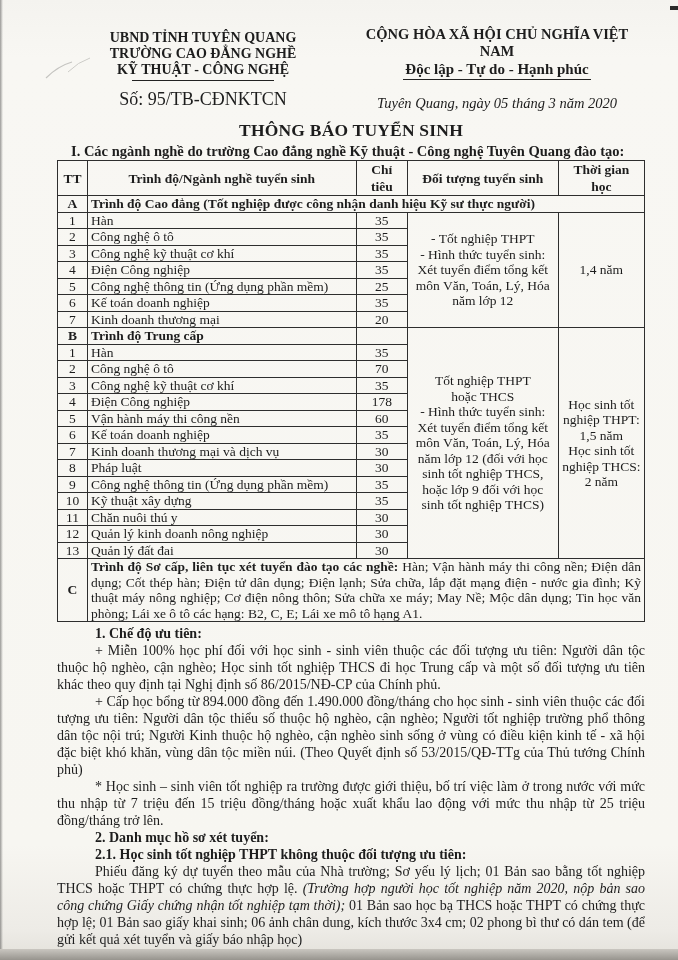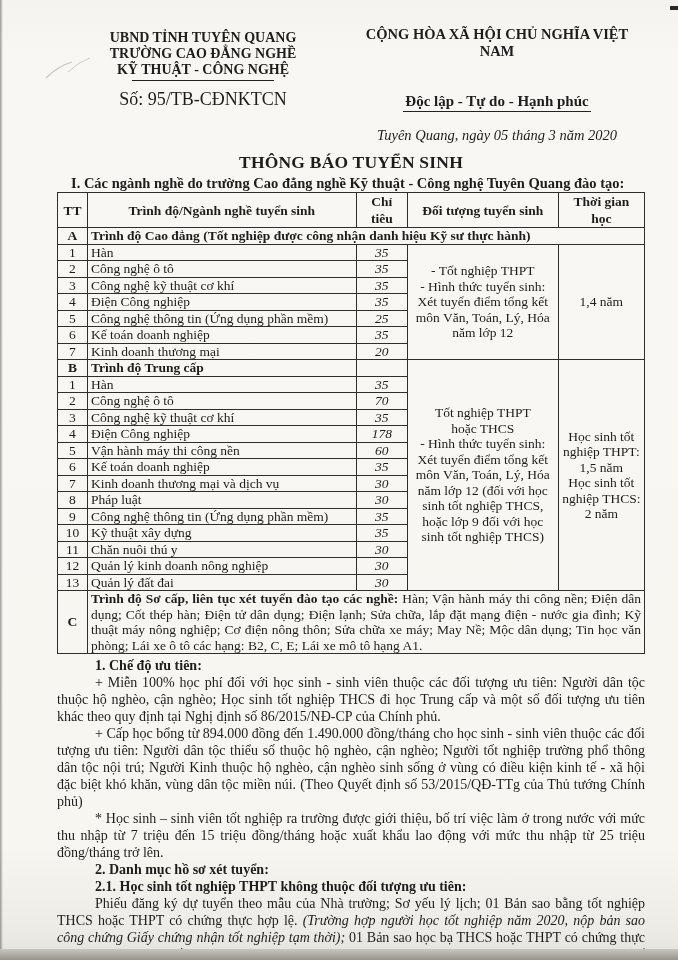--- a/index.html
+++ b/index.html
@@ -23,36 +23,36 @@
   .corner-mark{position:absolute;right:0;top:6px;width:8px;height:4px;background:#2a2a2a;}
   .pencil{position:absolute;left:38px;top:48px;opacity:.55;}
 
   .header{display:flex;margin-bottom:4px;}
   .header-left{width:292px;text-align:center;padding-top:4px;}
   .header-right{flex:1;text-align:center;}
   .org-line{font-weight:bold;font-size:14px;line-height:16px;}
   .org-underline{width:142px;border-bottom:1.5px solid #222;margin:2px auto 0;}
   .doc-number{font-size:18px;line-height:16px;margin-top:10px;}
   .motto-1{font-weight:bold;font-size:14.5px;line-height:17px;}
-  .motto-2{display:inline-block;font-weight:bold;font-size:15px;line-height:18px;border-bottom:1.5px solid #222;padding:0 2px 1px;margin-top:32px;}
+  .motto-2{display:inline-block;font-weight:bold;font-size:15px;line-height:18px;border-bottom:1.5px solid #222;padding:0 2px 1px;}
   .date-line{font-style:italic;font-size:14.5px;margin-top:15px;}
 
   .doc-title{text-align:center;font-weight:bold;font-size:17.5px;line-height:20px;margin:8px 0 3px;letter-spacing:.2px;}
   .sec-i{font-weight:bold;font-size:14.5px;line-height:16px;margin:0 0 1px 14px;}
 
   table.adm{border-collapse:collapse;width:100%;table-layout:fixed;}
   table.adm col.c-tt{width:5.1%;}
   table.adm col.c-name{width:45.8%;}
   table.adm col.c-quota{width:8.7%;}
   table.adm col.c-target{width:25.7%;}
   table.adm col.c-dur{width:14.7%;}
   table.adm th,table.adm td{border:1px solid #2e2e2e;padding:0 3px;font-size:13.5px;line-height:15.5px;vertical-align:middle;}
   table.adm th{font-weight:bold;text-align:center;line-height:17px;}
   td.tt{text-align:center;}
-  td.quota{text-align:center;font-style:italic;}
+  td.quota{text-align:center;}
   td.sec-code{text-align:center;font-weight:bold;font-size:14px;}
   td.sec-title{font-weight:bold;font-size:14px;}
   td.target,td.dur{text-align:center;white-space:pre-line;line-height:16.5px;font-size:13.8px;}
   td.c-body{text-align:justify;line-height:15.8px;padding:1px 5px;}
   td.c-code{text-align:center;font-weight:bold;font-size:14px;vertical-align:top;padding-top:2px;}
   .bold{font-weight:bold;}
 
   .body-text{margin-top:3px;}
   .body-text p{margin:0;font-size:14px;line-height:17px;text-align:justify;text-indent:38px;}
   .body-text p.hd{font-weight:bold;text-align:left;}
@@ -99,21 +99,21 @@
       <tr>
         <th>TT</th>
         <th>Trình độ/Ngành nghề tuyển sinh</th>
         <th>Chỉ tiêu</th>
         <th>Đối tượng tuyển sinh</th>
         <th>Thời gian học</th>
       </tr>
 
       <tr>
         <td class="sec-code">A</td>
-        <td class="sec-title" colspan="4">Trình độ Cao đẳng (Tốt nghiệp được công nhận danh hiệu Kỹ sư thực hành)</td>
+        <td class="sec-title" colspan="4">Trình độ Cao đẳng (Tốt nghiệp được công nhận danh hiệu Kỹ sư thực người)</td>
       </tr>
       <tr>
         <td class="tt">1</td>
         <td>Hàn</td>
         <td class="quota">35</td>
         <td class="target" rowspan="7">- Tốt nghiệp THPT
 - Hình thức tuyển sinh:
 Xét tuyển điểm tổng kết
 môn Văn, Toán, Lý, Hóa
 năm lớp 12</td>

